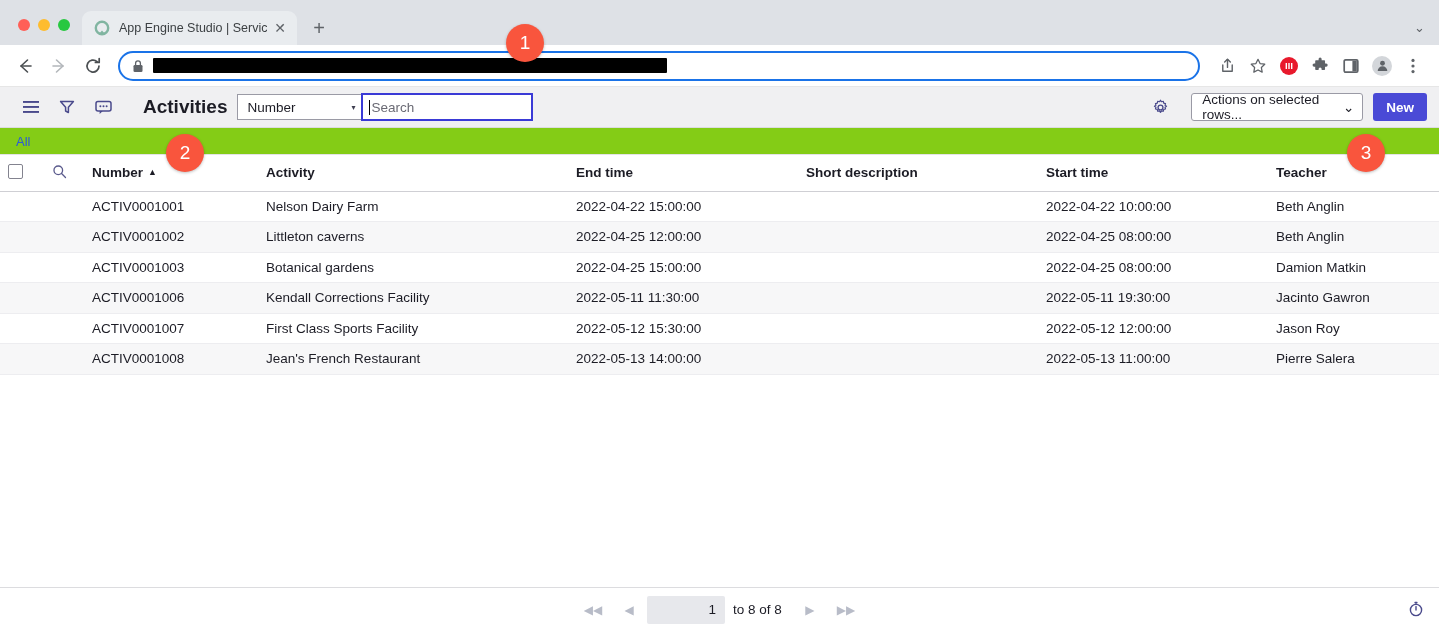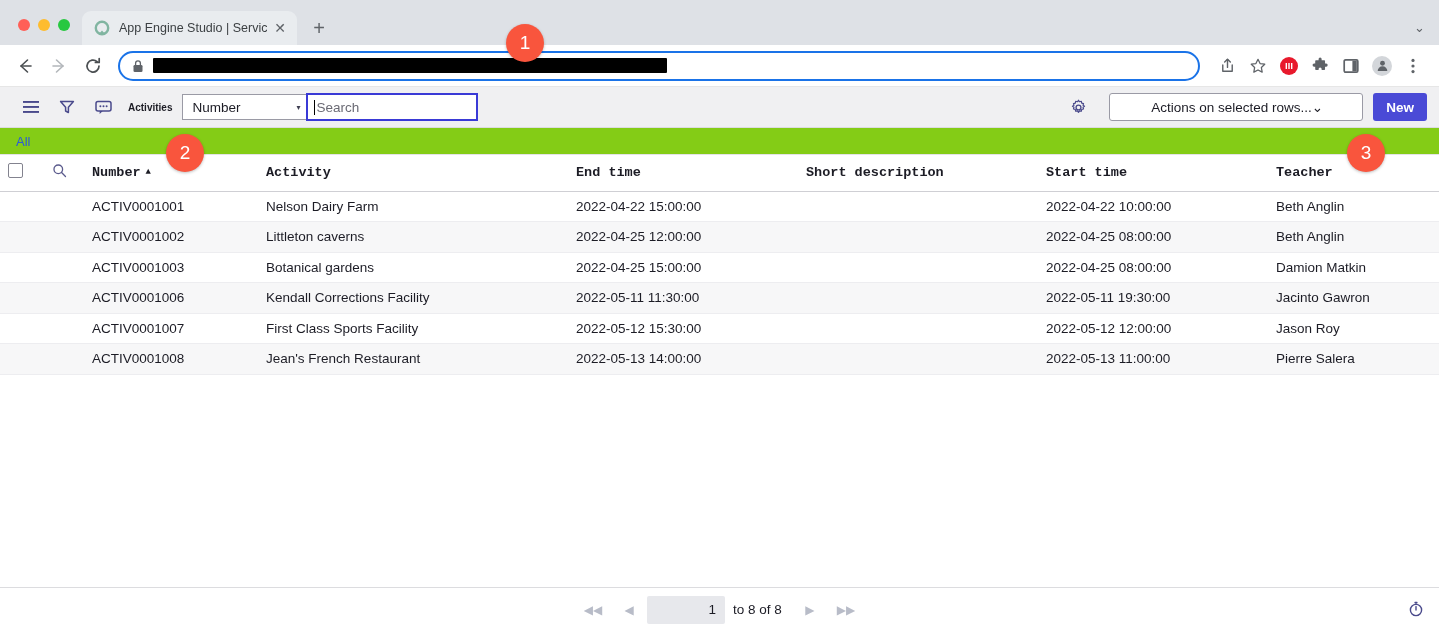--- a/index.html
+++ b/index.html
@@ -122,22 +122,22 @@
     display: flex; align-items: center;
     padding: 0 12px 0 16px;
   }
   .sn-icon {
     width: 30px; height: 30px;
     display:flex; align-items:center; justify-content:center;
     color:#4a4a8c;
     margin-right: 6px;
   }
   .sn-title {
-    font-size: 10px; font-weight: 700; color:#1c1c25;
-    margin: 0 10px 0 4px;
+    font-size: 19px; font-weight: 700; color:#1c1c25;
+    margin: 0 10px 0 19px;
     white-space: nowrap;
   }
   .field-select {
     width: 124px; height: 26px;
     border: 1px solid #9a9aa5; border-right:none;
     background:#fff;
     display:flex; align-items:center; justify-content:space-between;
     padding: 0 6px 0 9px;
     font-size: 13.5px; color:#1c1c25;
   }
@@ -151,24 +151,24 @@
     font-size: 13.5px; color:#6a6a74;
     position: relative;
   }
   .caret-bar {
     display:inline-block;
     width:1px; height:15px; background:#000;
     margin-right:1px;
   }
   .sn-header-right { margin-left:auto; display:flex; align-items:center; }
   .actions-select {
-    width: 254px; height: 28px;
+    width: 172px; height: 28px;
     border: 1px solid #9a9aa5; border-radius: 3px;
     background:#fff;
-    display:flex; align-items:center; justify-content:center;
+    display:flex; align-items:center; justify-content:flex-end;
     padding: 0 8px 0 10px;
     font-size: 13.5px; color:#1c1c25;
     margin-left: 10px;
   }
   .new-btn {
     height: 28px; margin-left: 10px;
     background:#4a4ad6; color:#fff;
     border-radius: 3px;
     font-size: 13.5px; font-weight: 700;
     display:flex; align-items:center;
@@ -188,21 +188,20 @@
   
   .tbl { width: 100%; border-collapse: collapse; table-layout: fixed; }
   .tbl thead th {
     height: 36px;
     background:#fff;
     border-bottom: 1px solid #cfcfd4;
     font-size: 13.5px; font-weight: 700; color:#1c1c25;
     text-align: left;
     padding: 0 8px;
     white-space: nowrap;
-    font-family: Liberation Mono, monospace;
   }
   .tbl tbody td {
     height: 30.5px;
     font-size: 13.5px; color:#1c1c25;
     padding: 0 8px;
     border-bottom: 1px solid #ededf0;
     white-space: nowrap;
     overflow: hidden;
   }
   .tbl tbody tr:nth-child(even) { background:#f7f7f8; }

